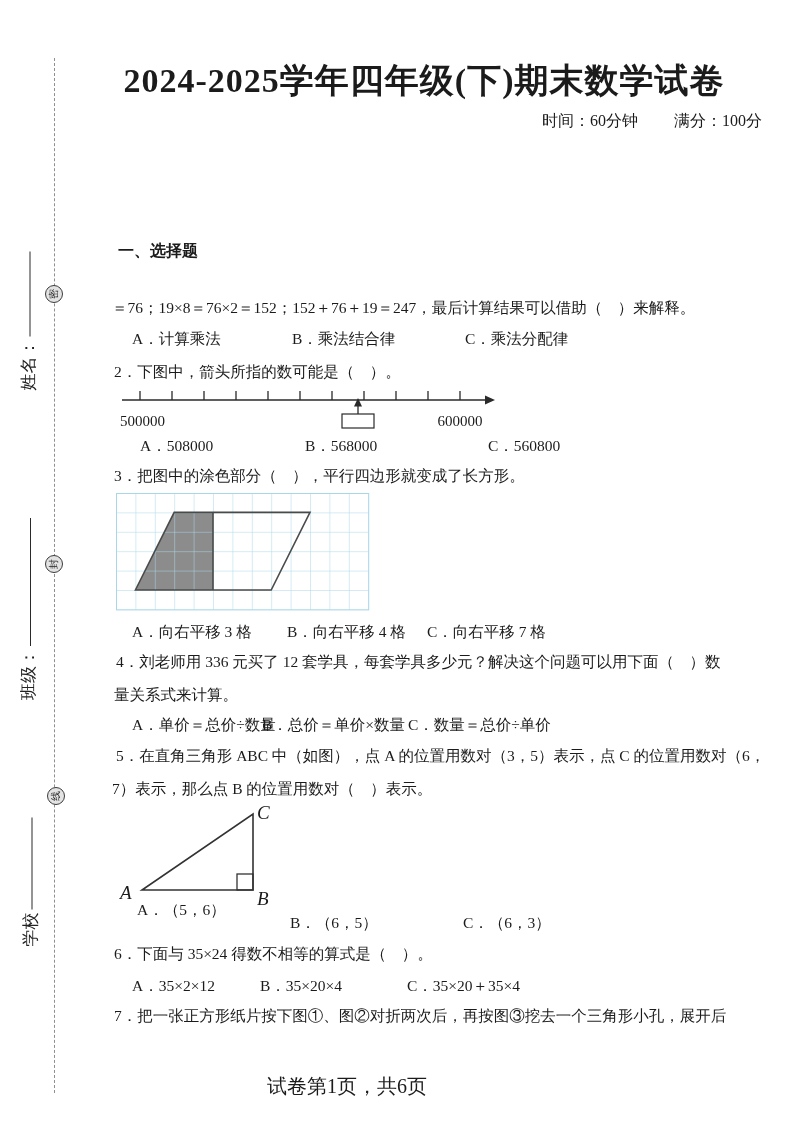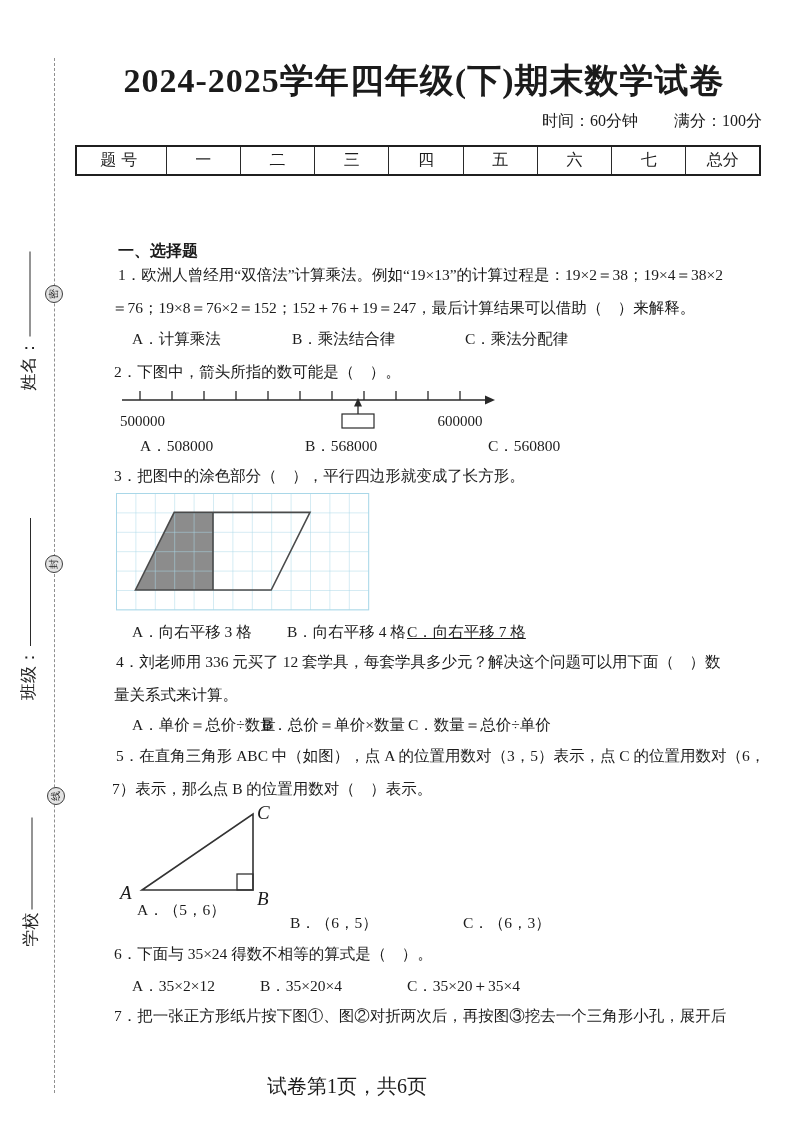--- a/index.html
+++ b/index.html
@@ -81,37 +81,25 @@
         <col>
         <col>
         <col>
         <col>
         <col>
         <col>
         <col>
         <col>
     </colgroup>
     <tbody>
-        <tr class="r1">
-      <td class="hdr">题号</td>
-      <td>一</td>
-      <td>二</td>
-      <td>三</td>
-      <td>四</td>
-      <td>五</td>
-      <td>六</td>
-      <td>七</td>
-      <td>总分</td>
-    </tr>
   </tbody>
     </table>
 
   <div class="section-heading" style="left:118px; top:241px;">一、选择题</div>
 
-  <div class="line" style="left:118px; top:265px;">1．欧洲人曾经用“双倍法”计算乘法。例如“19×13”的计算过程是：19×2＝38；19×4＝38×2</div>
   <div class="line" style="left:112px; top:298px;">＝76；19×8＝76×2＝152；152＋76＋19＝247，最后计算结果可以借助（　）来解释。</div>
   <div>
     <span class="opt" style="left:132px; top:329px;">A．计算乘法</span>
     <span class="opt" style="left:292px; top:329px;">B．乘法结合律</span>
     <span class="opt" style="left:465px; top:329px;">C．乘法分配律</span>
   </div>
 
   <div class="line" style="left:114px; top:362px;">2．下图中，箭头所指的数可能是（　）。</div>
   <svg style="left:110px; top:387px;" width="400" height="48" viewBox="0 0 400 48">
     <line x1="12" y1="13" x2="377" y2="13" stroke="#2a2a2a" stroke-width="1.4"></line>
@@ -137,21 +125,21 @@
       </pattern>
     </defs>
     <polygon points="19.4,97 58.2,19.4 97,19.4 97,97" fill="#8c8c8c"></polygon>
     <rect x="0.5" y="0.5" width="252.2" height="116.4" fill="url(#gridp)" stroke="#a9d7e8" stroke-width="1"></rect>
     <polygon points="19.4,97 58.2,19.4 194,19.4 155.2,97" fill="none" stroke="#4a4a4a" stroke-width="1.6"></polygon>
     <line x1="97" y1="19.4" x2="97" y2="97" stroke="#4a4a4a" stroke-width="1.6"></line>
   </svg>
   <div>
     <span class="opt" style="left:132px; top:622px;">A．向右平移 3 格</span>
     <span class="opt" style="left:260px; top:622px;margin-left:27px;">B．向右平移 4 格</span>
-    <span class="opt" style="left:407px; top:622px;text-decoration:underline;">C．向右平移 7 格</span>
+    <span class="opt" style="left:427px; top:622px;">C．向右平移 7 格</span>
   </div>
 
   <div class="line" style="left:116px; top:652px;">4．刘老师用 336 元买了 12 套学具，每套学具多少元？解决这个问题可以用下面（　）数</div>
   <div class="line" style="left:114px; top:685px;">量关系式来计算。</div>
   <div>
     <span class="opt" style="left:132px; top:715px;">A．单价＝总价÷数量</span>
     <span class="opt" style="left:262px; top:715px;">B．总价＝单价×数量</span>
     <span class="opt" style="left:408px; top:715px;">C．数量＝总价÷单价</span>
   </div>
 

